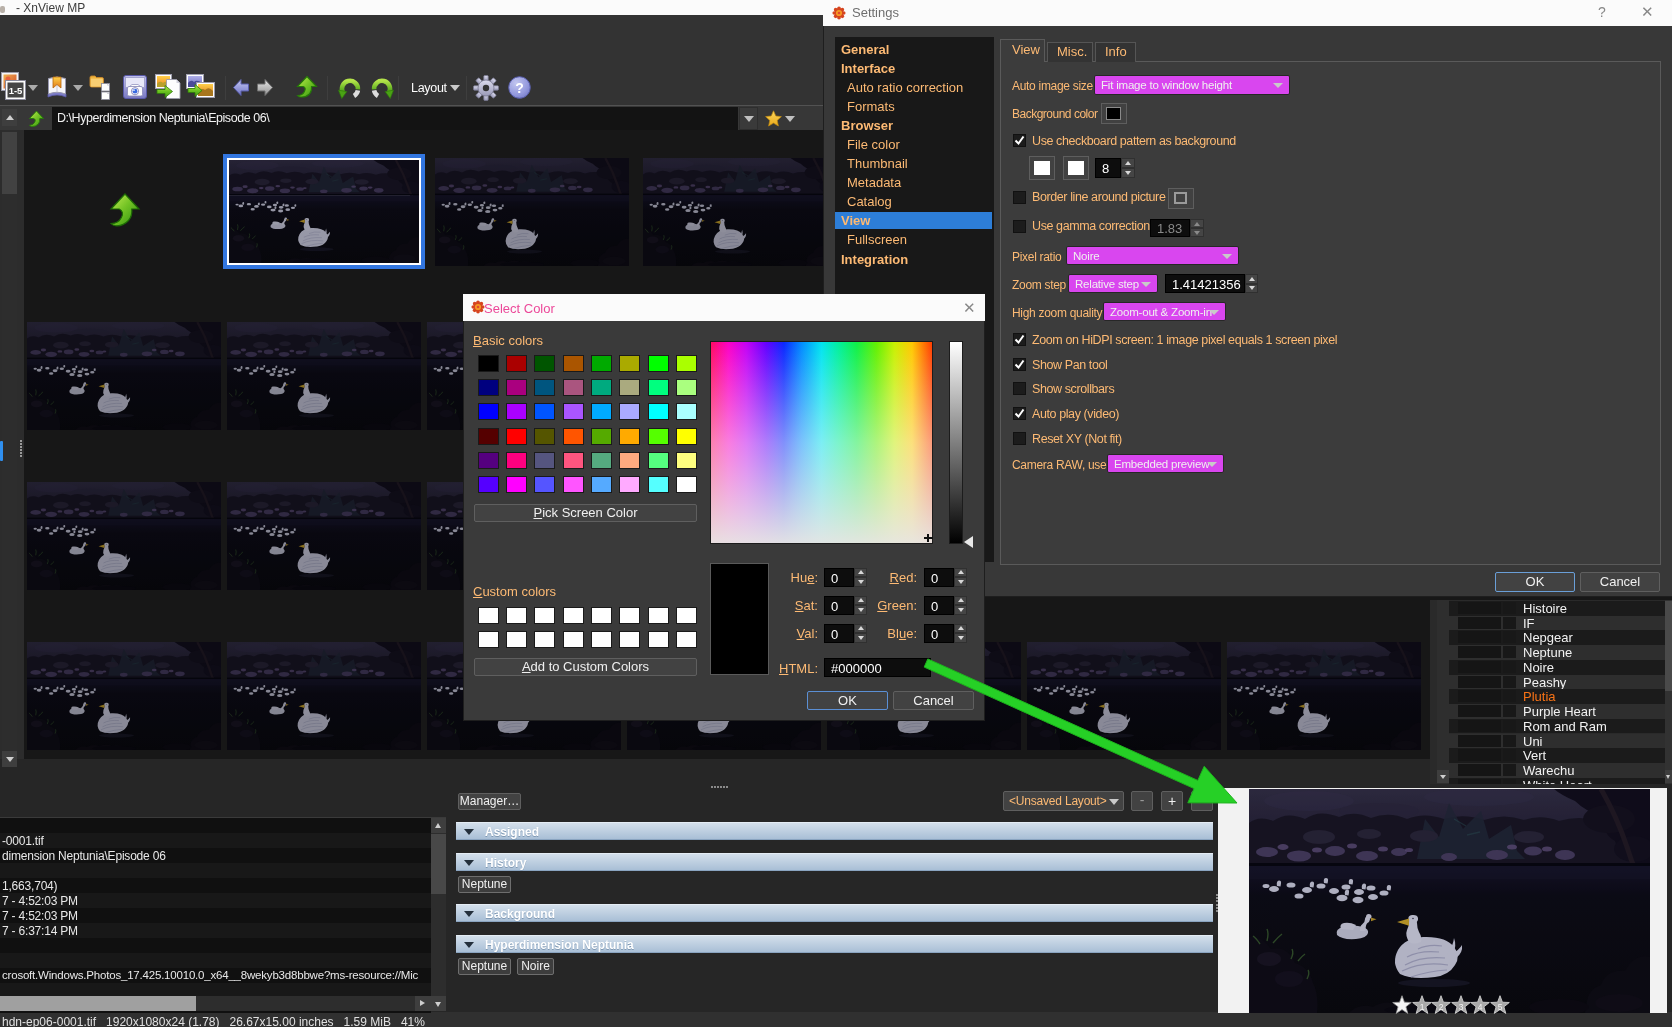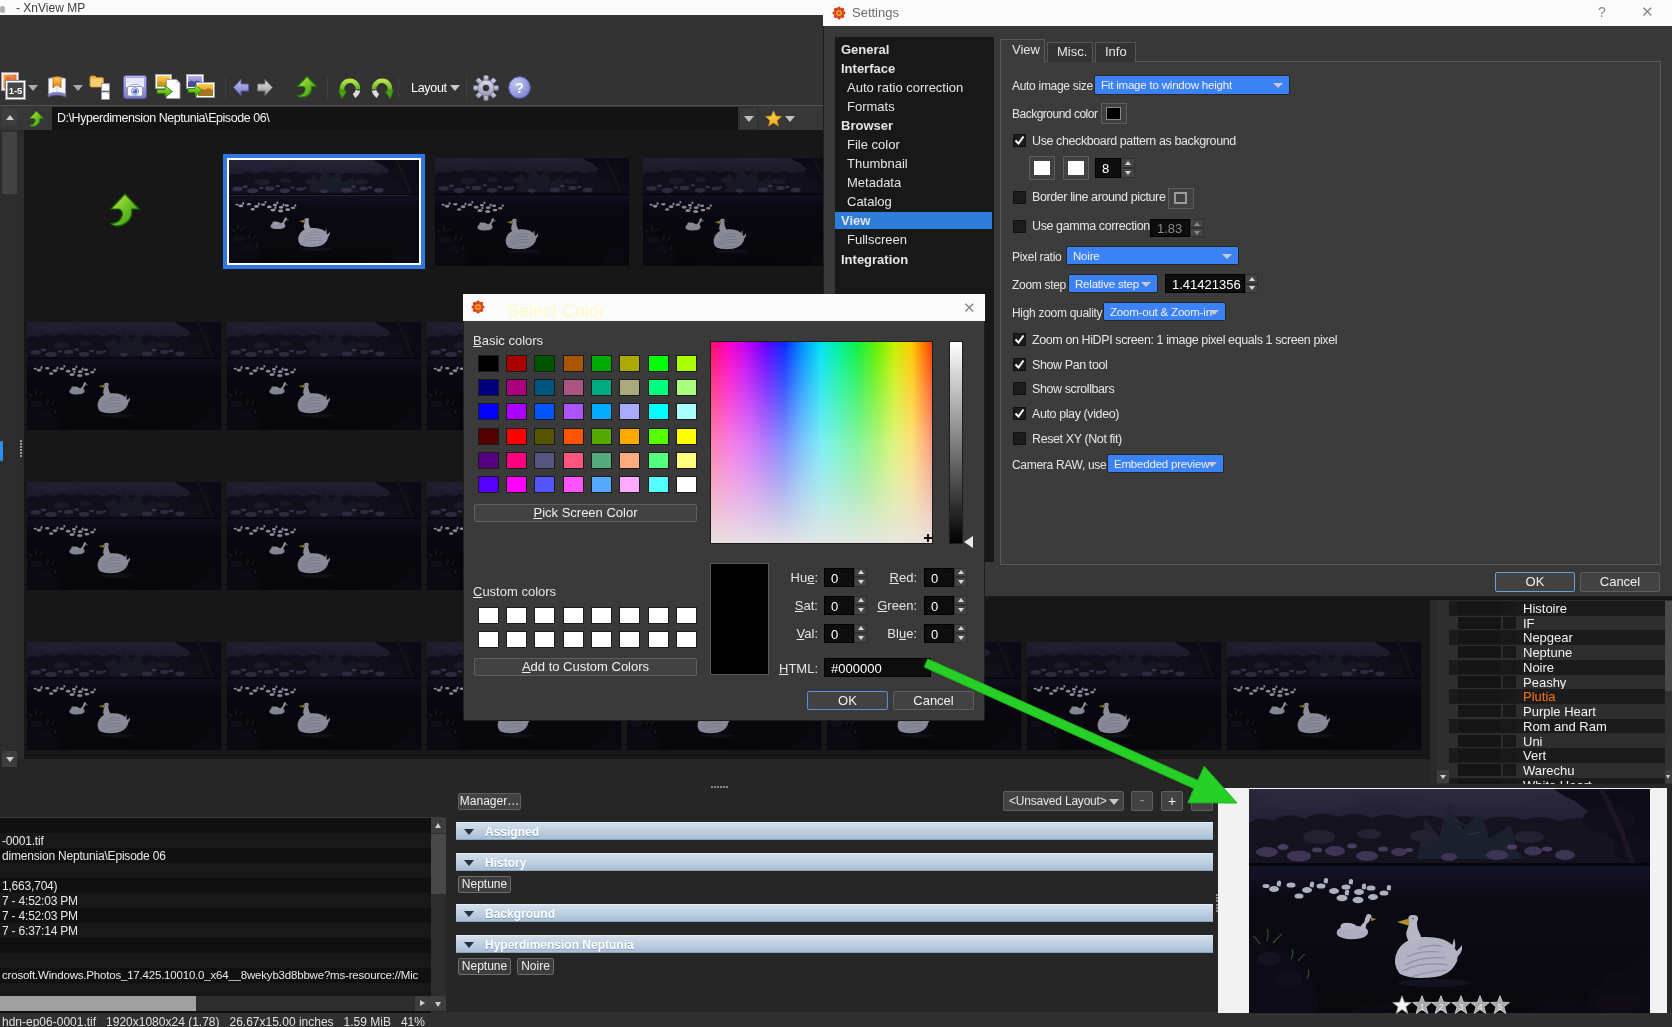--- a/index.html
+++ b/index.html
@@ -1,19 +1,19 @@
 <!DOCTYPE html>
 <html><head><meta charset="utf-8"><style>
 
 *{margin:0;padding:0;box-sizing:border-box}
 html,body{width:1672px;height:1027px;overflow:hidden;background:#2b2b2b;
  font-family:"Liberation Sans",sans-serif;-webkit-font-smoothing:antialiased}
 .abs{position:absolute}
-.txt{position:absolute;white-space:nowrap;color:#e5e5e5}
-.combo{position:absolute;background:#3b82f6;border:1px solid #272727;border-radius:2px;color:#f0f0f0}
+.txt{position:absolute;white-space:nowrap;color:#fdba74}
+.combo{position:absolute;background:#d946ef;border:1px solid #272727;border-radius:2px;color:#f0f0f0}
 .combo .ct{position:absolute;left:6px;top:3px;font-size:11.5px;letter-spacing:-0.2px;white-space:nowrap}
 .combo{overflow:hidden}
 .caret{position:absolute;width:0;height:0;border:5px solid transparent;border-bottom:none;border-top:5px solid #c9c9c9}
 .cb{position:absolute;width:13px;height:13px;background:#1c1c1c;border:1px solid #111}
 .spinb{position:absolute;background:#454545;border:1px solid #303030}
 .sarr{position:absolute;left:50%;transform:translateX(-50%);width:0;height:0;border:3px solid transparent}
 .blkfield{position:absolute;background:#0d0d0d;border:1px solid #000;color:#fff;font-size:13px}
 .btn{position:absolute;background:#424242;border:1px solid #5f5f5f;border-radius:2px;color:#f0f0f0;text-align:center}
 .hdr{position:absolute;left:456px;width:757px;height:18px;background:linear-gradient(#d3dfeb,#a9bfd6);border-top:1px solid #e4ecf4;border-bottom:1px solid #8aa4c0}
 .hdr .tri{position:absolute;left:8px;top:6px;width:0;height:0;border:5px solid transparent;border-bottom:none;border-top:6px solid #24303c}
@@ -761,21 +761,21 @@
 <circle cx="14.8" cy="14.8" r="2.6"></circle>
       <circle cx="10" cy="16.8" r="2.6"></circle>
       <circle cx="5.2" cy="14.8" r="2.6"></circle>
 <circle cx="3.2" cy="10" r="2.6"></circle>
       <circle cx="5.2" cy="5.2" r="2.6"></circle>
 <circle cx="10" cy="10" r="6.4"></circle>
     </g>
 <circle cx="10" cy="10" r="4.4" fill="#f59a22"></circle>
     <circle cx="10" cy="10" r="1.9" fill="#e2492f"></circle>
   </svg>
-<div class="txt" style="left:507px;top:301px;font-size:18px;color:#fef9c3">Select Color</div>
+<div class="txt" style="left:484px;top:301px;font-size:13px;color:#ec4899">Select Color</div>
 <div class="txt" style="left:963px;top:299px;font-size:15px;color:#888">✕</div>
 <div class="txt" style="left:473px;top:333px;font-size:13px"><u>B</u>asic colors</div>
 <div class="abs" style="left:477.5px;top:355.0px;width:21px;height:17px;background:rgb(0,0,0);border:1px solid #1a1a1a"></div>
 <div class="abs" style="left:505.9px;top:355.0px;width:21px;height:17px;background:rgb(170,0,0);border:1px solid #1a1a1a"></div>
 <div class="abs" style="left:534.2px;top:355.0px;width:21px;height:17px;background:rgb(0,85,0);border:1px solid #1a1a1a"></div>
 <div class="abs" style="left:562.5px;top:355.0px;width:21px;height:17px;background:rgb(170,85,0);border:1px solid #1a1a1a"></div>
 <div class="abs" style="left:590.9px;top:355.0px;width:21px;height:17px;background:rgb(0,170,0);border:1px solid #1a1a1a"></div>
 <div class="abs" style="left:619.2px;top:355.0px;width:21px;height:17px;background:rgb(170,170,0);border:1px solid #1a1a1a"></div>
 <div class="abs" style="left:647.6px;top:355.0px;width:21px;height:17px;background:rgb(0,255,0);border:1px solid #1a1a1a"></div>
 <div class="abs" style="left:676.0px;top:355.0px;width:21px;height:17px;background:rgb(170,255,0);border:1px solid #1a1a1a"></div>

